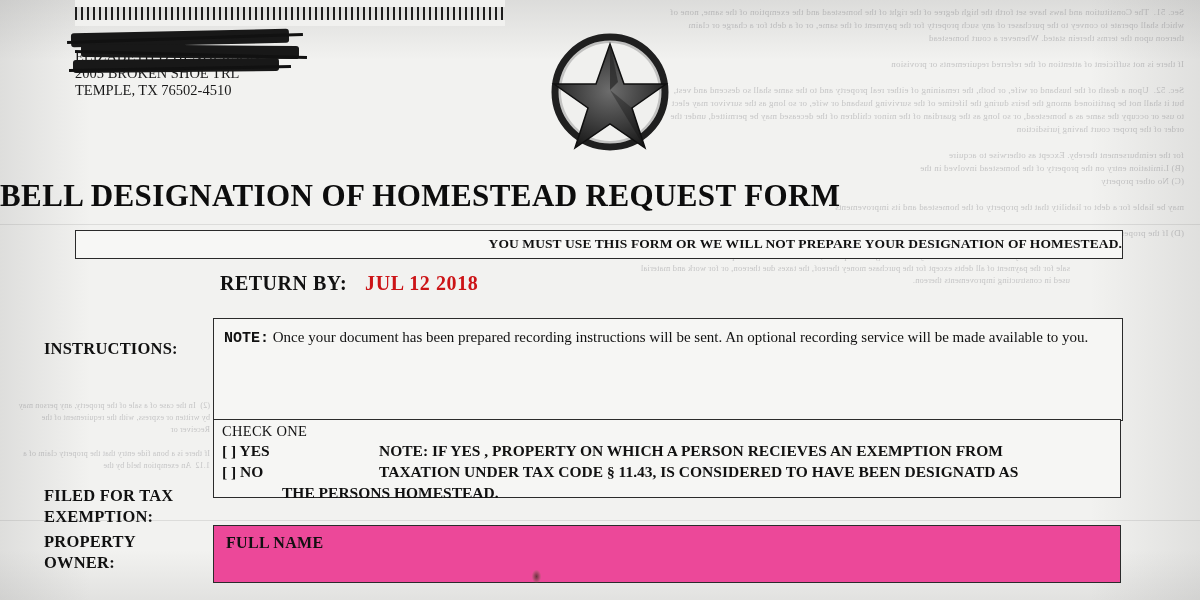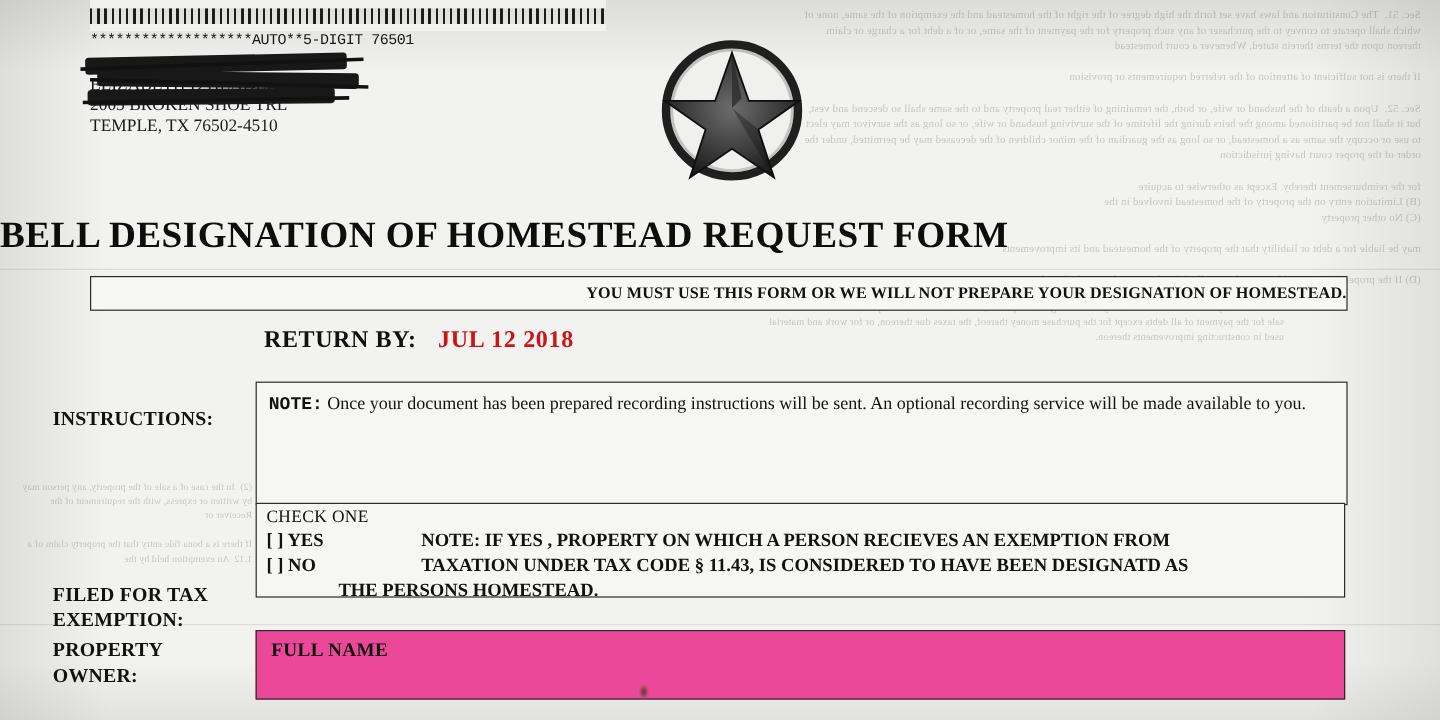--- a/index.html
+++ b/index.html
@@ -247,20 +247,21 @@
     letter-spacing: 0.3px;
     color: #111;
   }
   .check-row {
     display: flex;
     align-items: flex-start;
     font-weight: bold;
     font-size: 15.5px;
     line-height: 21px;
     color: #111;
+    gap: 28px;
   }
   .check-opt {
     width: 88px;
     flex: 0 0 88px;
     white-space: nowrap;
   }
   .check-text { flex: 1; margin-left: 41px; }
   #note-continuation {
     margin-left: 60px;
     font-weight: bold;
@@ -327,21 +328,20 @@
   <div class="bleed" id="bleed-mid">as the case may be the home of the family or of a single adult person, the homestead shall be protected from forced sale for the payment of all debts except for the purchase money thereof, the taxes due thereon, or for work and material used in constructing improvements thereon.</div>
   <div class="bleed" id="bleed-left">(2)  In the case of a sale of the property, any person may by written or express, with the requirement of the Receiver or
 
 If there is a bona fide entry that the property claim of a 1.12  An exemption held by the</div>
 
   <div class="seam" style="top:224px;"></div>
   <div class="seam" style="top:520px;"></div>
 
   <div id="barcode-block">
     <div id="imb-barcode"></div>
-    <div id="endorsement">*******************AUTO**5-DIGIT 76501</div>
     <div id="address">
       <div class="addr-line">MICHAEL HENDERSON</div>
       <div class="addr-line">ELIZABETH D HENDERSON</div>
       <div class="addr-line">2005 BROKEN SHOE TRL</div>
       <div class="addr-line">TEMPLE, TX 76502-4510</div>
       <div class="redaction" id="redact-1"></div>
       <div class="redaction" id="redact-2"></div>
       <div class="redaction" id="redact-3"></div>
       <div class="redact-scratch" style="left:-8px; top:6px; width:236px;"></div>
       <div class="redact-scratch" style="left:0px; top:22px; width:232px; transform:rotate(1.5deg);"></div>

